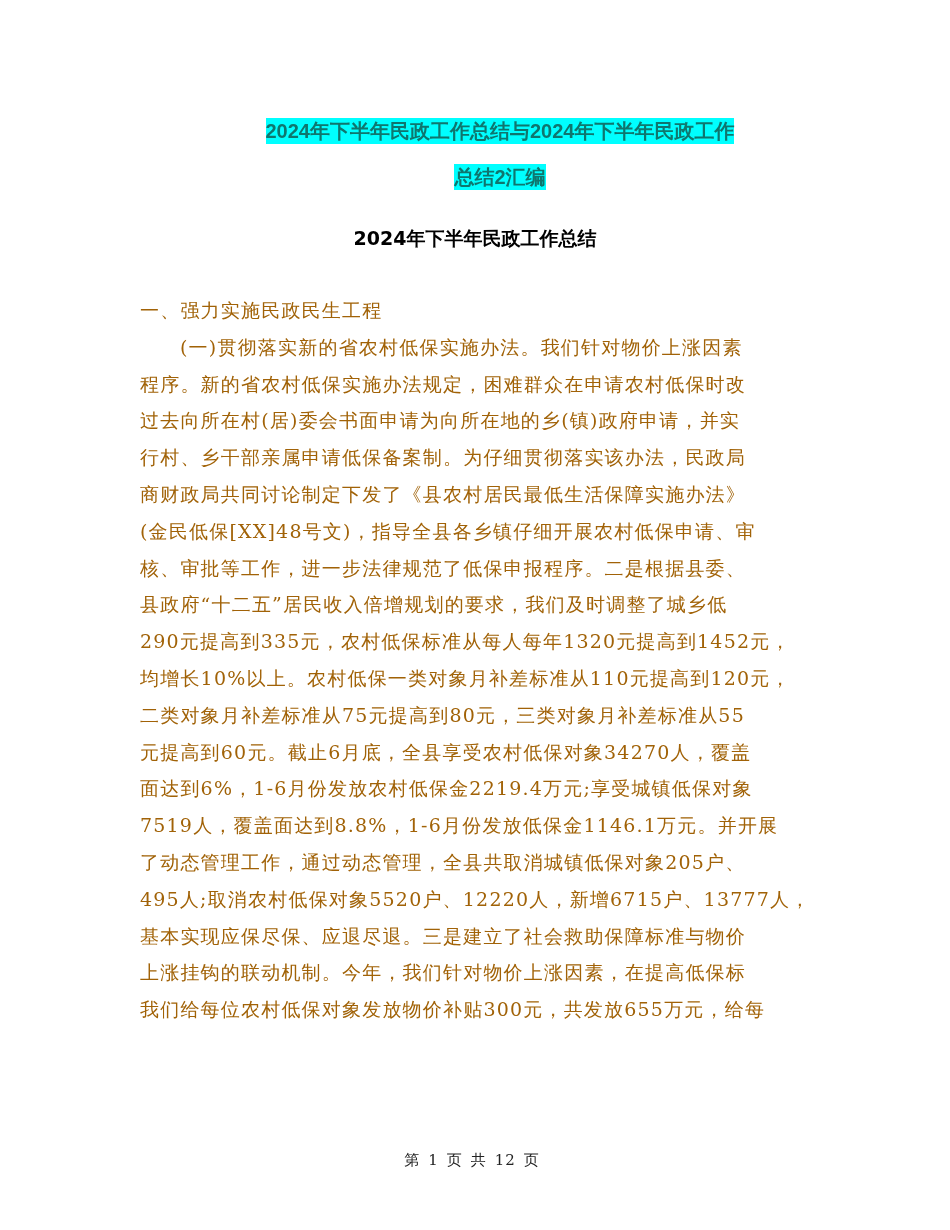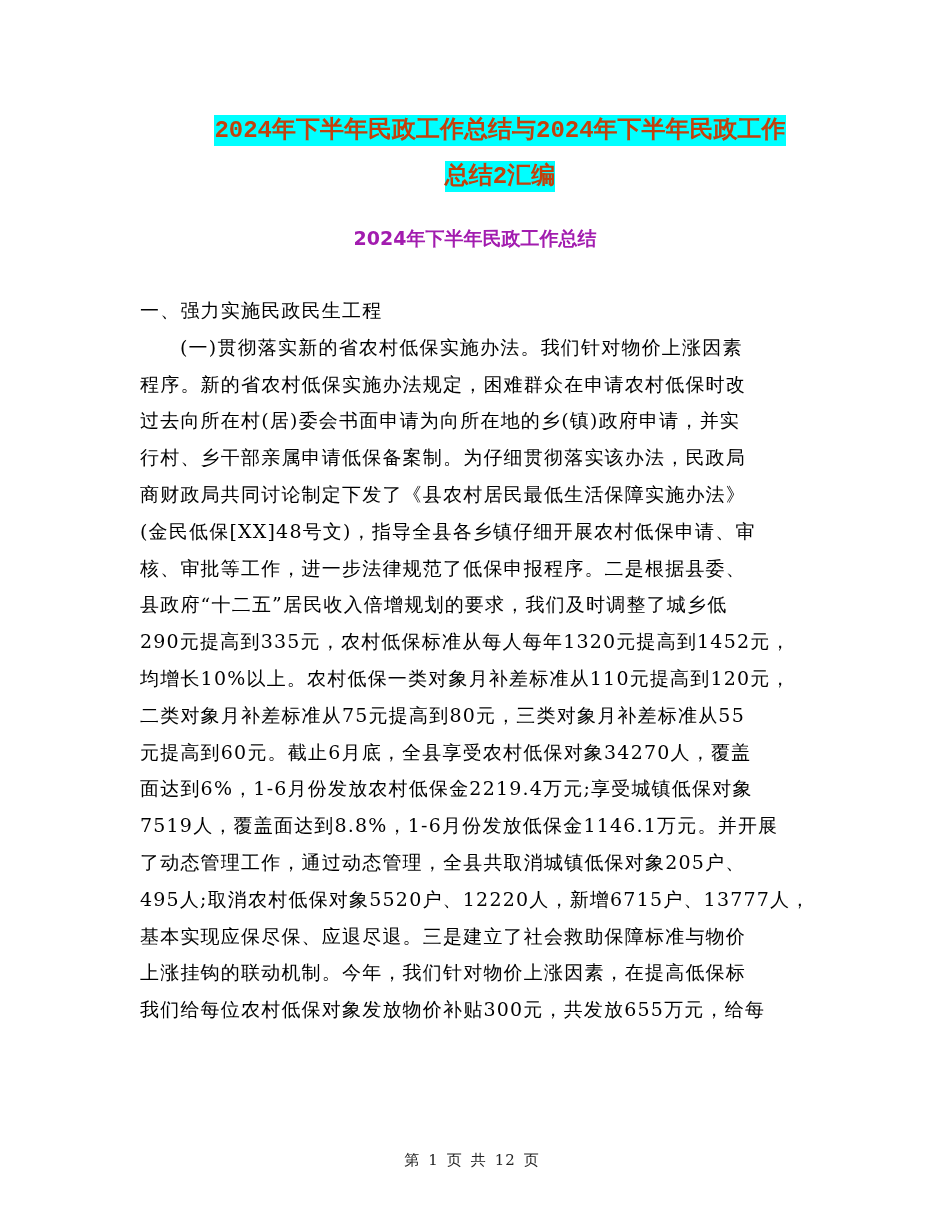--- a/index.html
+++ b/index.html
@@ -21,53 +21,53 @@
       width: 950px;
       height: 1230px;
       background: #ffffff;
     }
     .doc-title {
       position: absolute;
       left: 140px;
       width: 720px;
       top: 108px;
       text-align: center;
-      font-family: Liberation Mono, monospace;
+      font-family: Liberation Sans, sans-serif;
       font-weight: bold;
-      font-size: 24px;
+      font-size: 20px;
       line-height: 46px;
-      color: #c2410c;
+      color: #0f766e;
     }
     .doc-title .hl {
       background: #00ffff;
       padding: 2px 0;
       box-decoration-break: clone;
       -webkit-box-decoration-break: clone;
     }
     .section-title {
       position: absolute;
       left: 0;
       width: 950px;
       top: 223px;
       text-align: center;
       font-family: "DejaVu Sans", "Liberation Sans", sans-serif;
       font-weight: bold;
       font-size: 19px;
       line-height: 30px;
-      color: #a21caf;
+      color: #000000;
     }
     .body-text {
       position: absolute;
       left: 140px;
       width: 672px;
       top: 292px;
       font-size: 19px;
       line-height: 36.8px;
       letter-spacing: 1.2px;
-      color: #000000;
+      color: #a16207;
     }
     .body-text .line {
       display: block;
       white-space: nowrap;
     }
     .footer {
       position: absolute;
       left: 0;
       width: 944px;
       top: 1150px;

